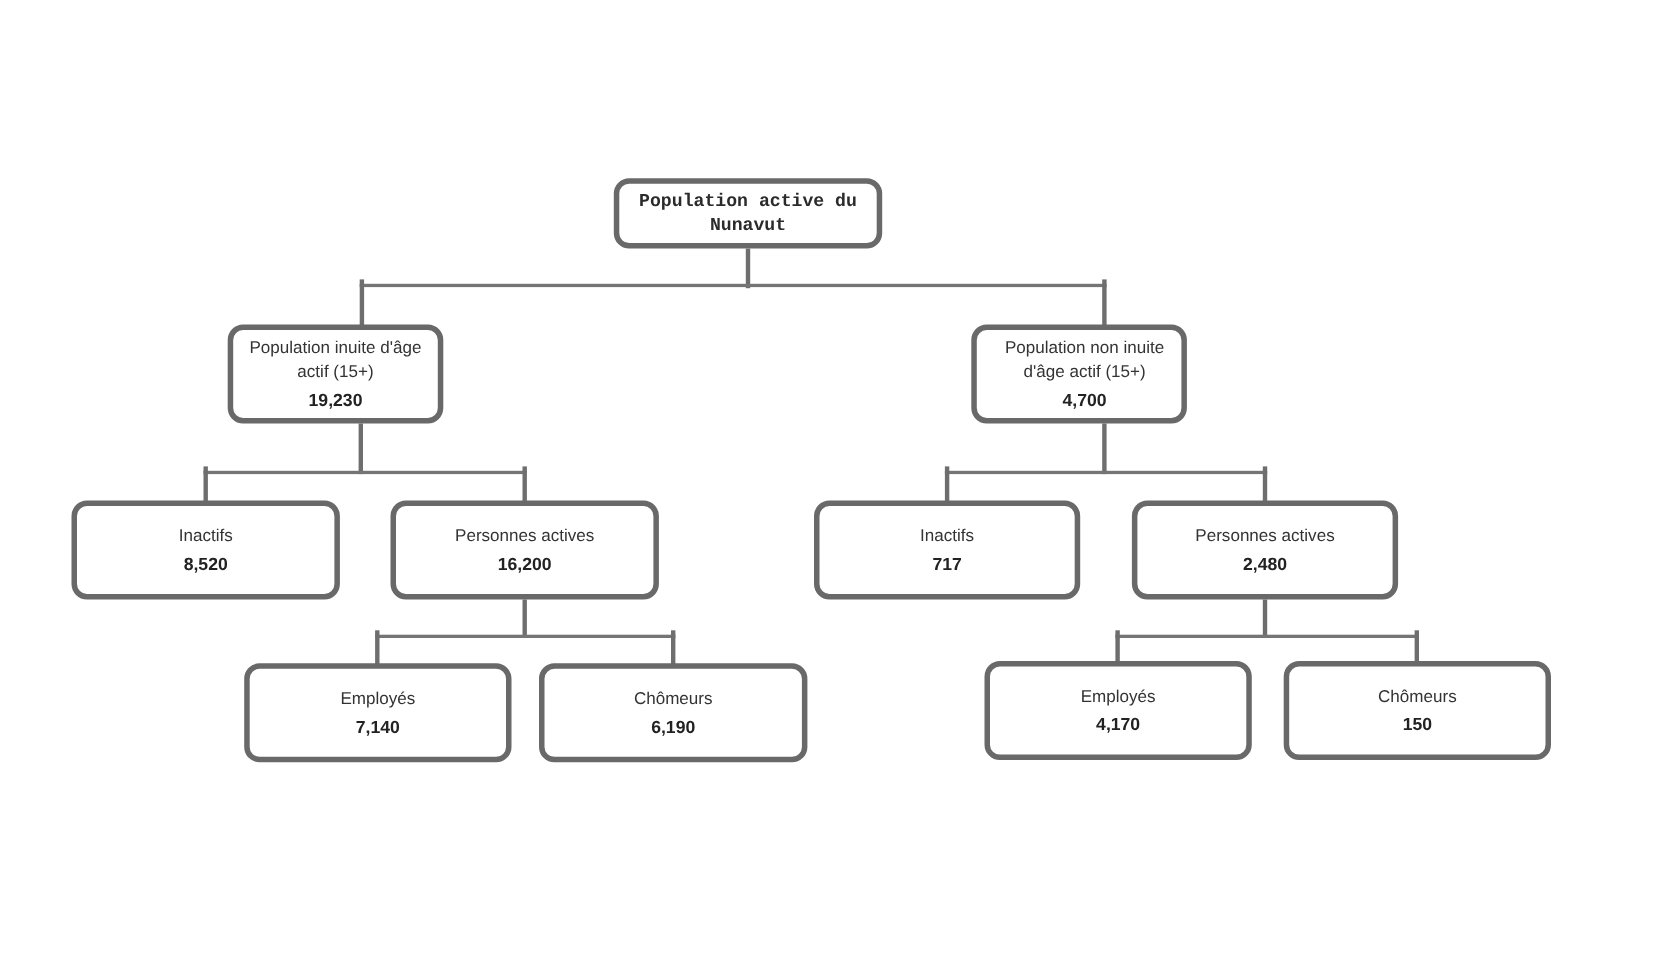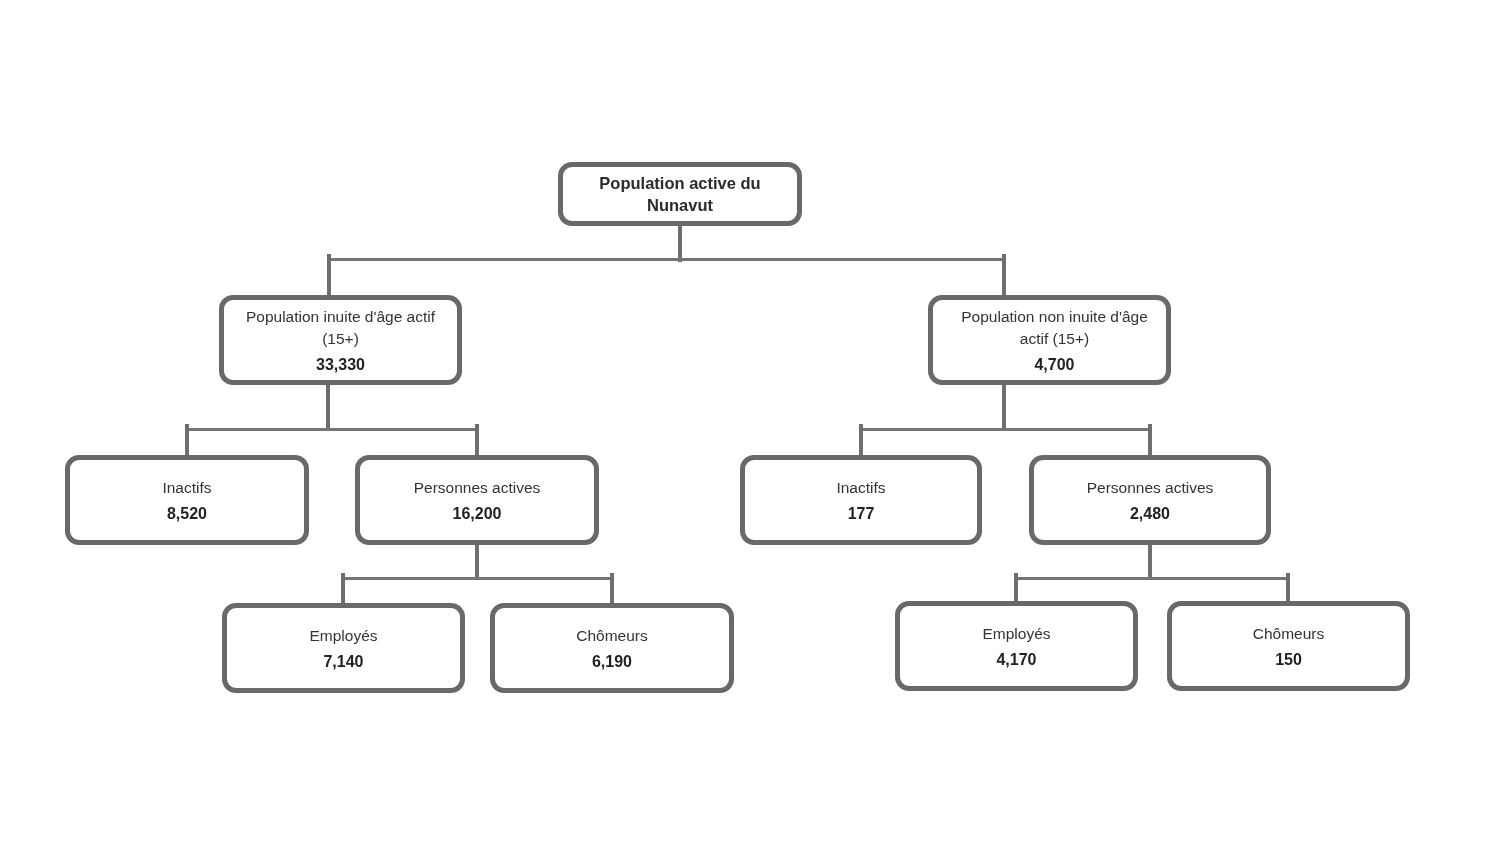--- a/index.html
+++ b/index.html
@@ -27,20 +27,21 @@
   .node-label {
     font-size: 15.5px;
     line-height: 1.4;
     color: #333333;
   }
   .node-label.root {
     font-size: 16.5px;
     font-weight: bold;
     color: #2b2b2b;
     line-height: 1.35;
+    font-family: Liberation Mono, monospace;
   }
   .node-value {
     font-size: 16px;
     font-weight: bold;
     color: #222222;
     margin-top: 7px;
   }
   .rail {
     position: absolute;
     height: 3px;
@@ -79,43 +80,43 @@
 
   <div class="vline" style="left:1148px; top:545px; height:35px;"></div>
   <div class="rail" style="left:1014px; top:577px; width:276px;"></div>
   <div class="vline" style="left:1014px; top:573px; height:31px;"></div>
   <div class="vline" style="left:1286px; top:573px; height:31px;"></div>
 
   <div class="node" style="left:558px; top:162px; width:244px; height:64px;">
     <div class="node-label root">Population active du Nunavut</div>
   </div>
 
-  <div class="node" style="left:207px; top:295px; width:243px; height:90px;margin-left:12px;">
+  <div class="node" style="left:207px; top:295px; width:196px; height:90px;">
     <div class="node-label">Population inuite d'âge actif (15+)</div>
-    <div class="node-value">33,330</div>
+    <div class="node-value">19,230</div>
   </div>
 
-  <div class="node" style="left:928px; top:295px; width:243px; height:90px;padding-left:20px;">
+  <div class="node" style="left:883px; top:295px; width:196px; height:90px;padding-left:20px;">
     <div class="node-label">Population non inuite d'âge actif (15+)</div>
     <div class="node-value">4,700</div>
   </div>
 
   <div class="node" style="left:65px; top:455px; width:244px; height:90px;">
     <div class="node-label">Inactifs</div>
     <div class="node-value">8,520</div>
   </div>
 
   <div class="node" style="left:355px; top:455px; width:244px; height:90px;">
     <div class="node-label">Personnes actives</div>
     <div class="node-value">16,200</div>
   </div>
 
   <div class="node" style="left:740px; top:455px; width:242px; height:90px;">
     <div class="node-label">Inactifs</div>
-    <div class="node-value">177</div>
+    <div class="node-value">717</div>
   </div>
 
   <div class="node" style="left:1029px; top:455px; width:242px; height:90px;">
     <div class="node-label">Personnes actives</div>
     <div class="node-value">2,480</div>
   </div>
 
   <div class="node" style="left:222px; top:603px; width:243px; height:90px;">
     <div class="node-label">Employés</div>
     <div class="node-value">7,140</div>

